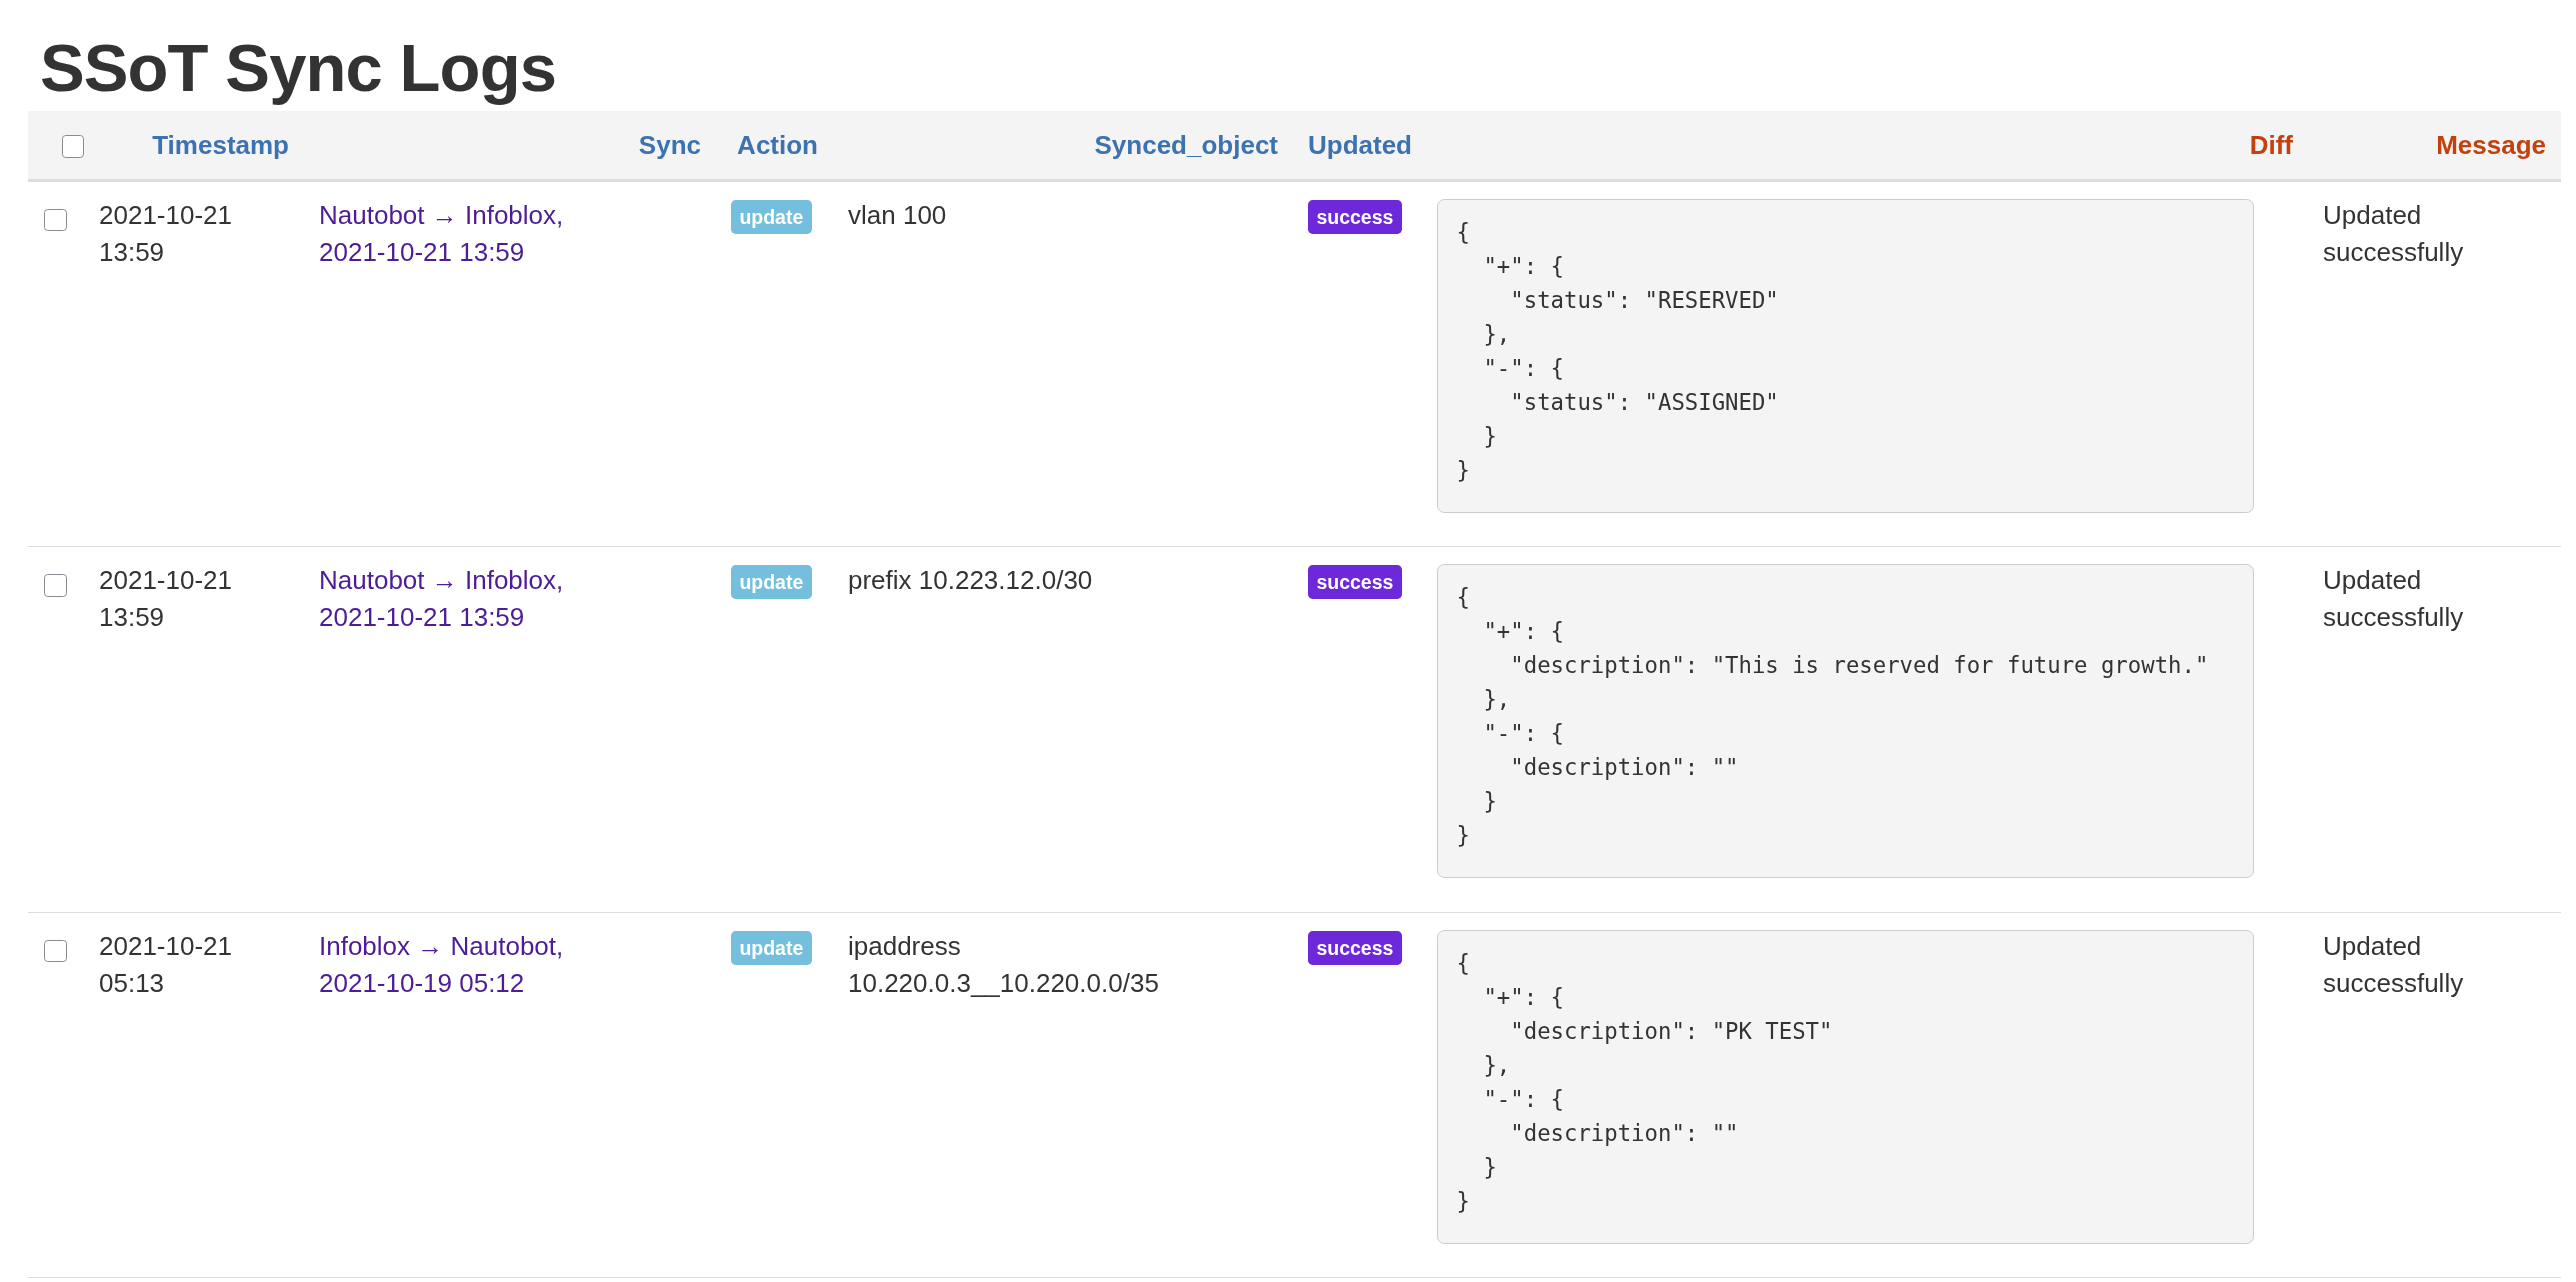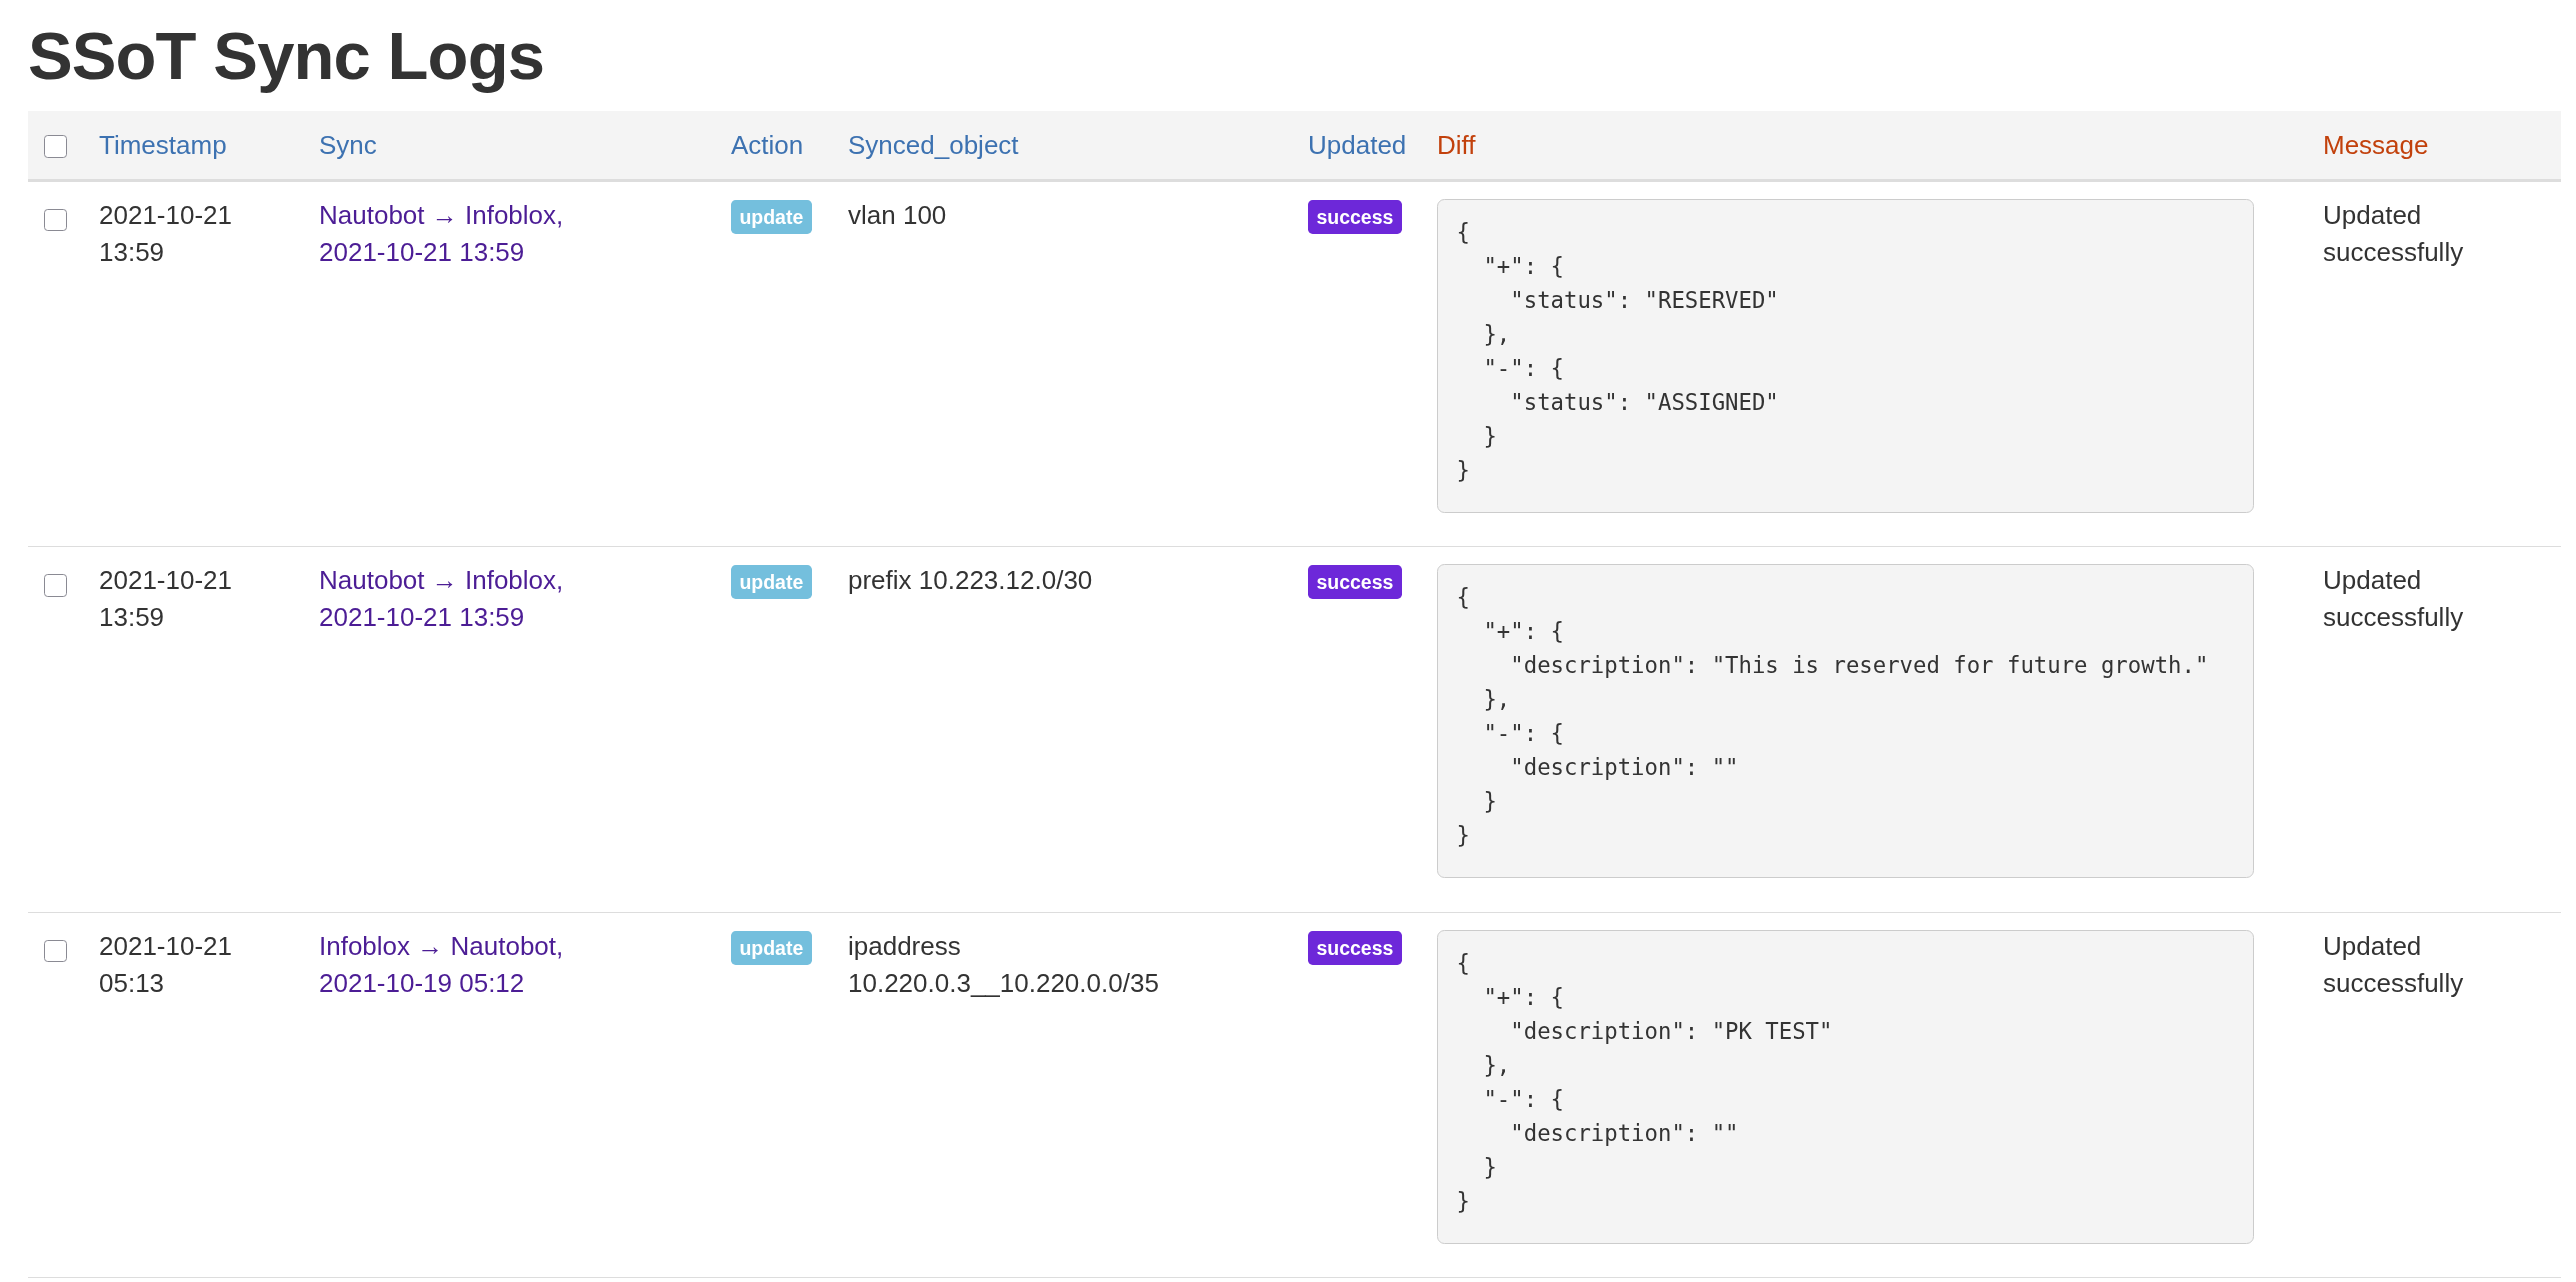--- a/index.html
+++ b/index.html
@@ -1,32 +1,32 @@
 <!DOCTYPE html>
 <html style="font-size:15px"><head>
 <meta charset="utf-8">
 <style>
   html, body { margin: 0; padding: 0; background: #ffffff; }
   body {
     width: 2576px; height: 1282px; overflow: hidden; position: relative;
     font-family: "Liberation Sans", sans-serif; color: #333333;
   }
   .page-title {
-    position: absolute; left: 28px; top: 7.4px; margin: 0;
+    position: absolute; left: 28px; top: 7.4px; margin: 12px;
     font-size: 67px; font-weight: bold; letter-spacing: -0.9px; line-height: 97px;
     color: #333333;
   }
   table.synclog {
     position: absolute; left: 28px; top: 111px;
     width: 2533px; border-collapse: collapse; table-layout: fixed;
     font-size: 26px; line-height: 37px;
   }
   table.synclog thead th {
     background: #f4f4f4; height: 68px; padding: 0 15px;
-    text-align: left; vertical-align: middle; font-weight: normal;
+    text-align: right; vertical-align: middle; font-weight: bold;
     border-bottom: 3.7px solid #dddddd; white-space: nowrap;
   }
   table.synclog thead th.sortable { color: #3d72b1; cursor: pointer; }
   table.synclog thead th.plain { color: #c2410c; }
   table.synclog tbody td {
     padding: 15px 15px 15px 15px; vertical-align: top;
     border-bottom: 1.9px solid #dddddd;
   }
   table.synclog tbody tr.row td { height: 333px; }
   th.col-cb, td.col-cb { padding-left: 16px !important; padding-right: 0 !important; }

